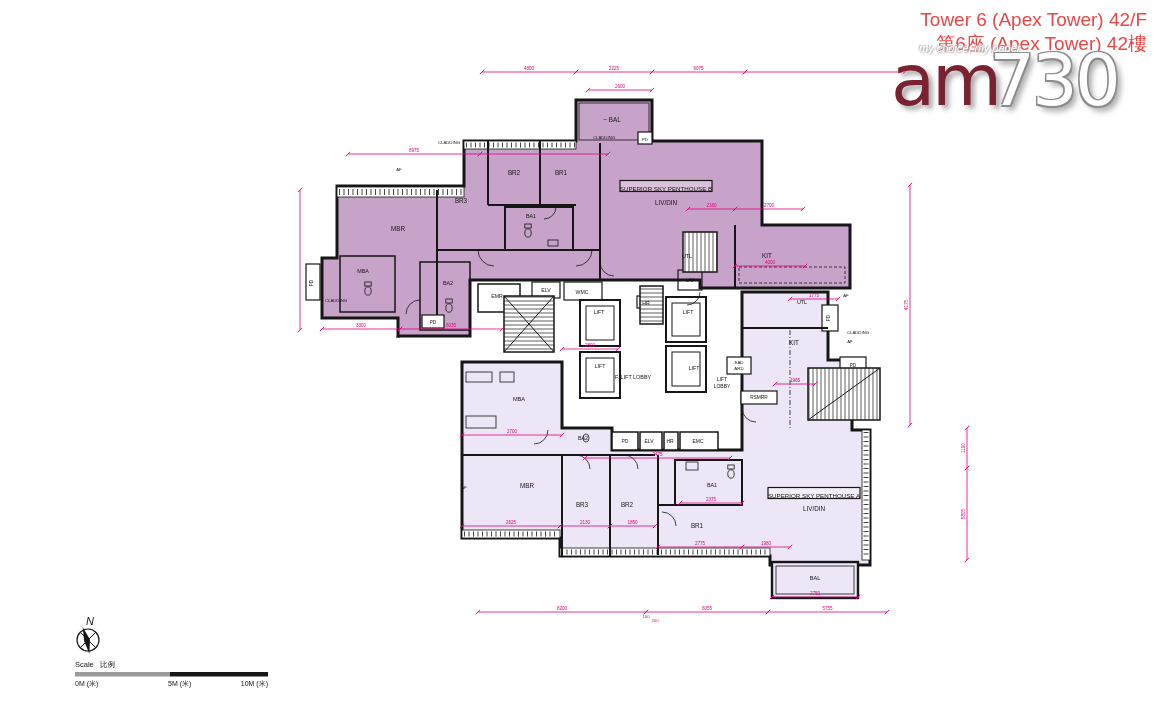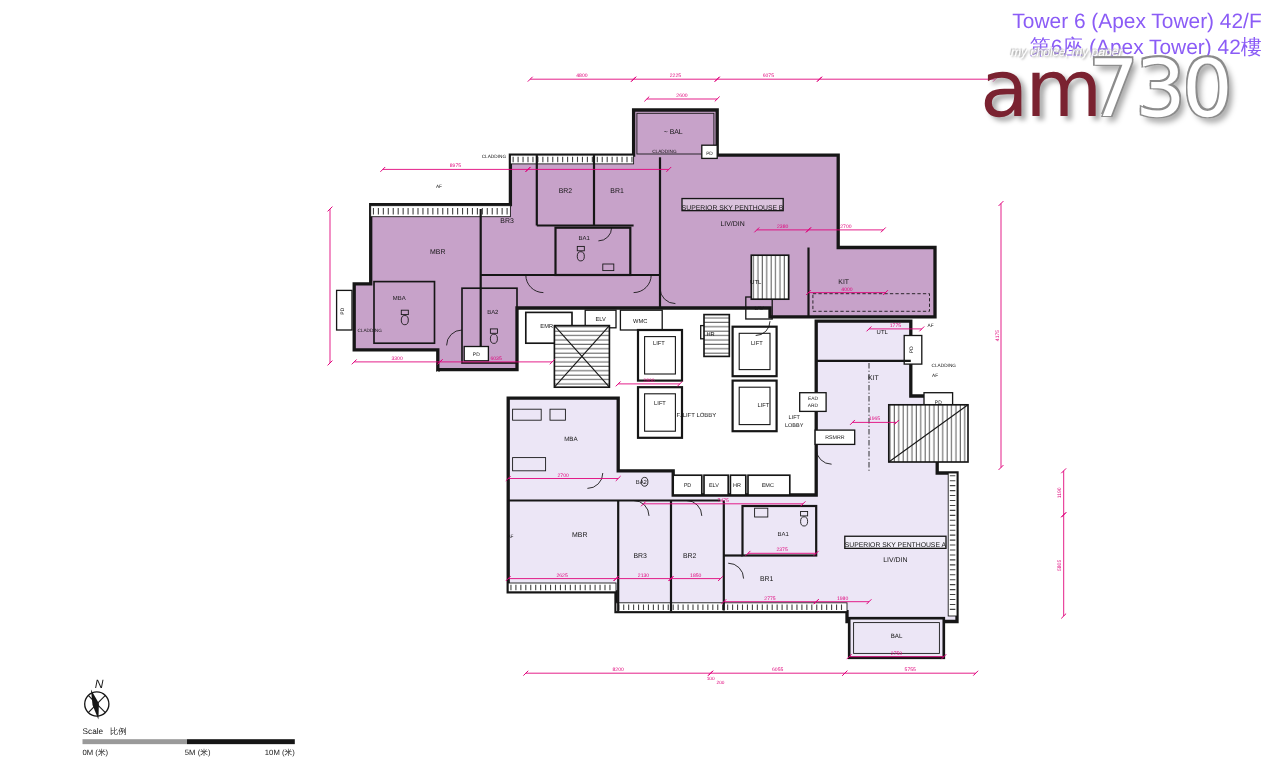--- a/index.html
+++ b/index.html
@@ -1,20 +1,20 @@
 <!DOCTYPE html>
 <html><head>
 <meta charset="utf-8">
 <style>
   html,body{margin:0;padding:0;background:#ffffff;}
   #stage{position:relative;width:1161px;height:704px;background:#fff;overflow:hidden;
          font-family:"Liberation Sans", sans-serif;}
   #plan-svg{position:absolute;left:0;top:0;}
   #title-block{position:absolute;right:14px;top:8px;text-align:right;line-height:1.25;
-               font-size:19px;color:#8b5cf6;}
+               font-size:19px;color:#ef4444;}
   #title-block .tl{display:block;}
   #watermark{position:absolute;right:40px;top:36px;width:230px;height:92px;pointer-events:none;margin-left:36px;}
   #wm-tagline{position:absolute;left:28px;top:6px;font-size:11px;font-style:italic;color:#fff;
               text-shadow:1px 1px 2px #9a9a9a, -1px -1px 1px #bbb;white-space:nowrap;}
   #wm-brand{position:absolute;left:0;top:2px;font-weight:400;font-size:72px;letter-spacing:-3px;
             font-family:"DejaVu Sans", sans-serif;}
   #wm-am{color:#7a2230;text-shadow:4px 4px 5px #a8a8a8;}
   #wm-730{color:#ffffff;margin-left:-10px;
           text-shadow:-1.5px -1.5px 0 #8c8c8c, 1.5px -1.5px 0 #8c8c8c, -1.5px 1.5px 0 #8c8c8c,
                        1.5px 1.5px 0 #8c8c8c, 4px 5px 6px #9a9a9a;}

